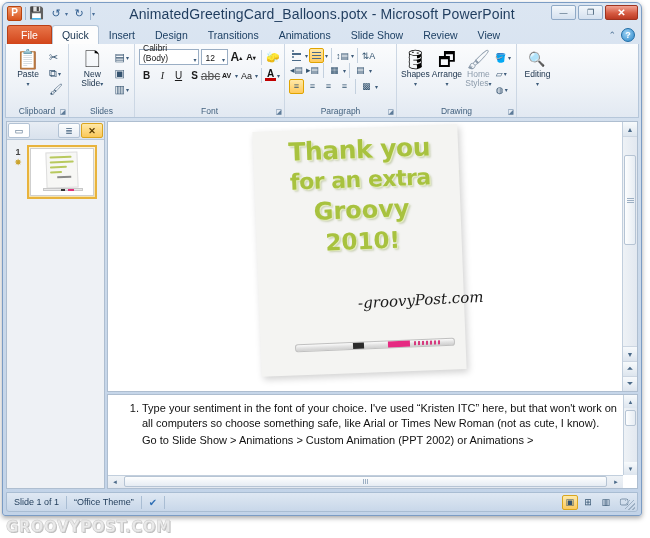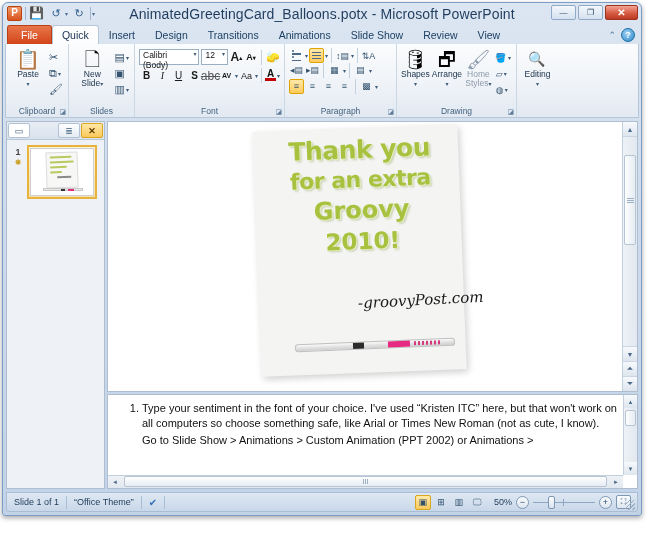--- a/index.html
+++ b/index.html
@@ -104,21 +104,21 @@
   .smbtn {
     display:flex; align-items:center; gap:1px;
     font-size:11px; color:#35536f; height:15px; padding:0 1px;
   }
 
   
   .fontgrp { width:150px; }
   .fontrow1 { display:flex; align-items:center; gap:2px; padding-top:3px; }
   .combo {
     height:16px; border:1px solid #9aaec4; background:#fff;
-    display:flex; align-items:flex-start; padding:0 2px 12px 3px;
+    display:flex; align-items:flex-end; padding:0 2px 1px 3px;
     font-size:8.5px; color:#111; justify-content:space-between;
   }
   .combo.fname { width:70px; }
   .combo.fsize { width:30px; }
   .fontrow2 { display:flex; align-items:center; gap:1px; padding-top:3px; }
   .fbtn {
     width:15px; height:15px; display:flex; align-items:center; justify-content:center;
     font-size:10px; color:#1a1a1a;
   }
   .fbtn.u { text-decoration:underline; }
@@ -680,30 +680,20 @@
       <div class="sbdiv"></div>
       <div class="sbitem spellicon">✔</div>
       <div class="sbdiv"></div>
       <div class="sbspacer"></div>
       <div class="viewbtns">
         <div class="vbtn active">▣</div>
         <div class="vbtn">⊞</div>
         <div class="vbtn">▥</div>
         <div class="vbtn">🖵</div>
       </div>
-      <div class="zoomwrap">
-        <div class="zlabel">50%</div>
-        <div class="zbtn">−</div>
-        <div class="ztrack">
-          <div class="ztline"></div>
-          <div class="ztmid"></div>
-          <div class="zthumb"></div>
-        </div>
-        <div class="zbtn">+</div>
-        <div class="fitbtn">⛶</div>
-      </div>
       <div class="grip"></div>
     </div>
 
   </div>
 
+  <div class="watermark">GROOVYPOST.COM</div>
 
 </div>
 
 </body></html>

